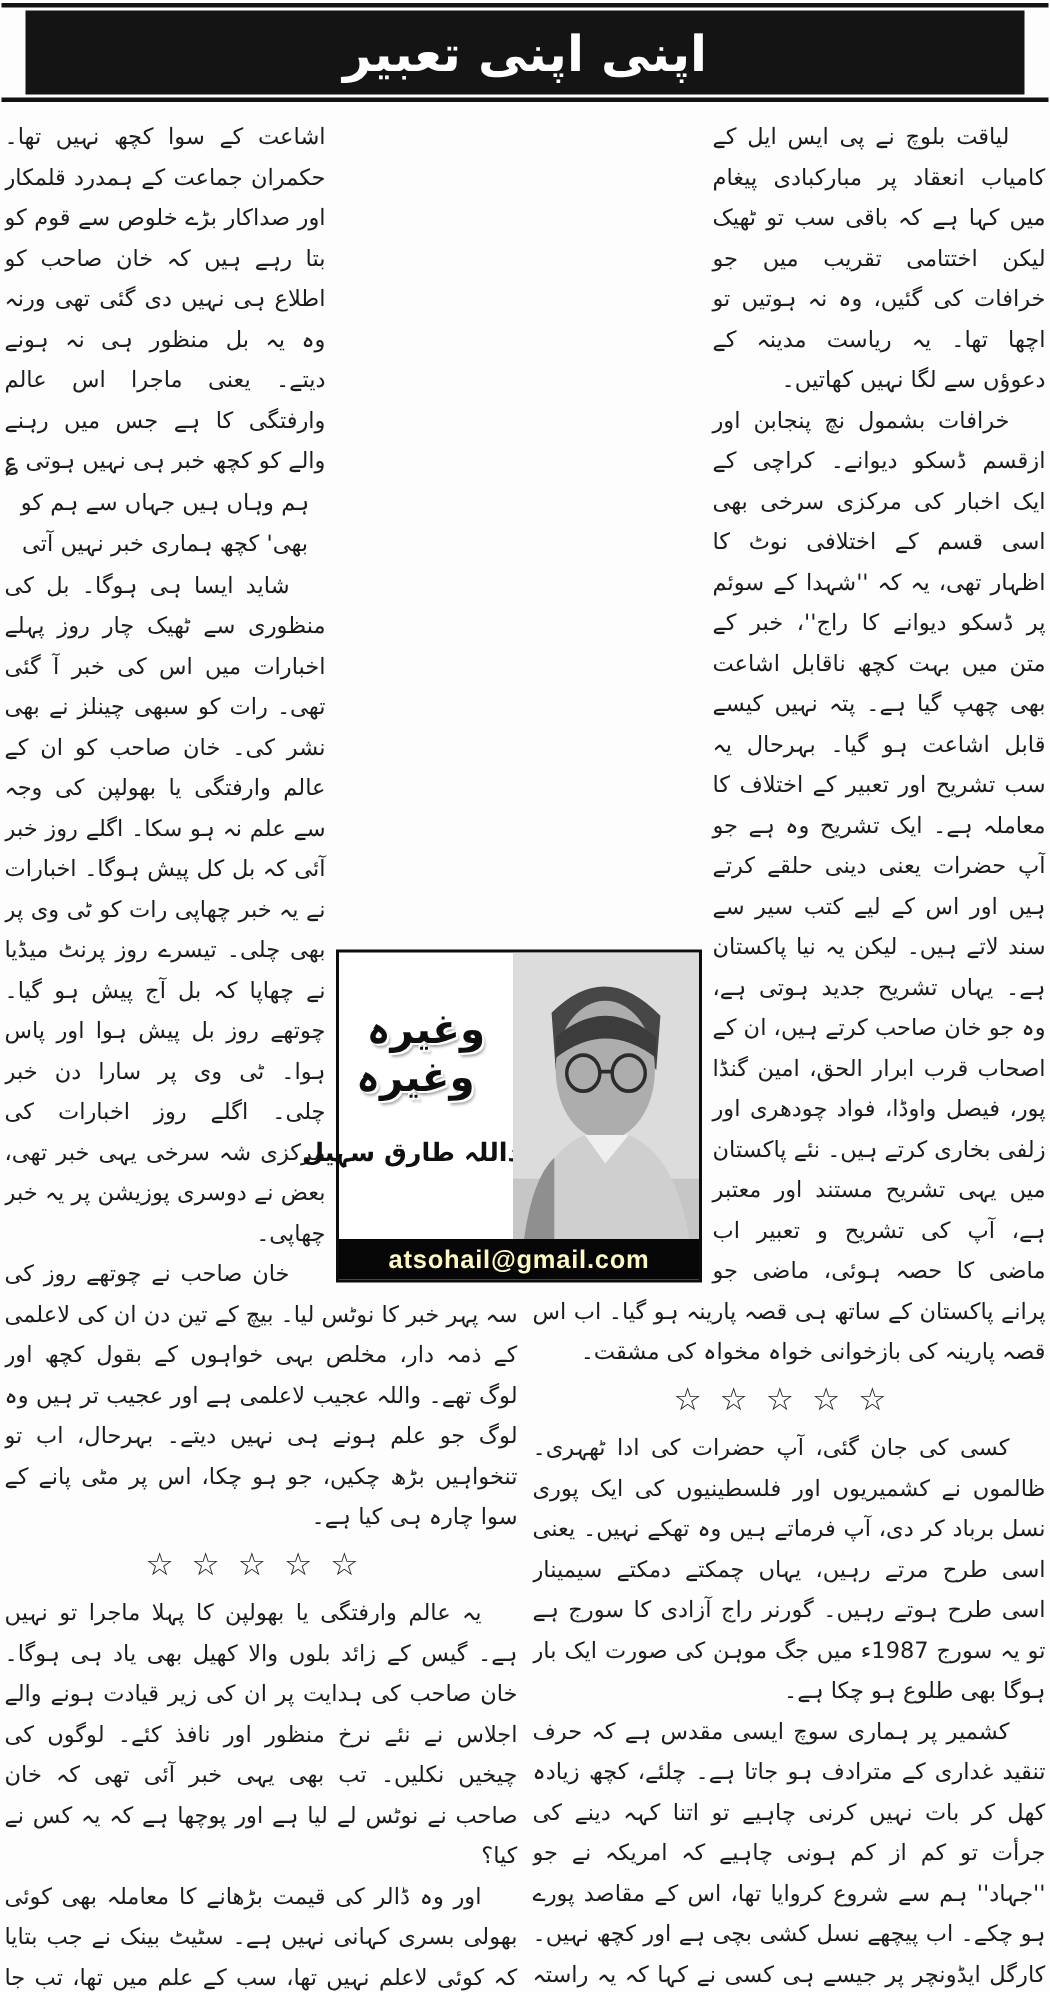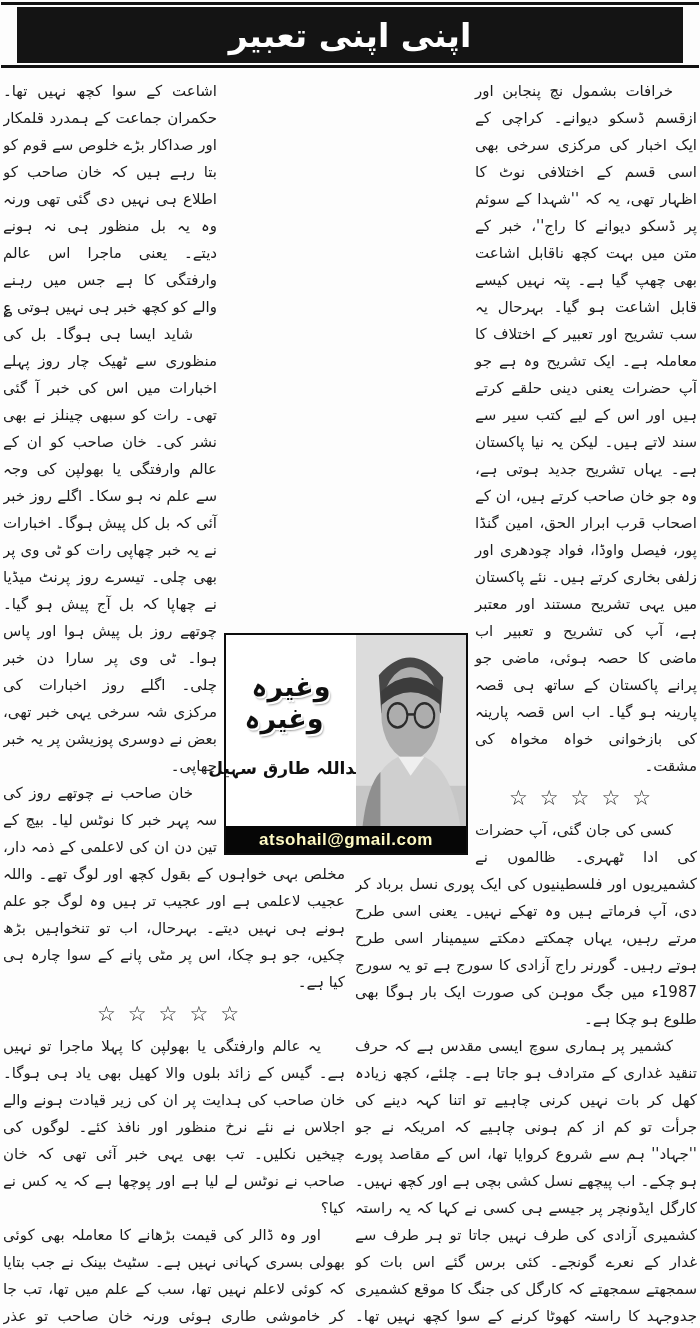--- a/index.html
+++ b/index.html
@@ -38,21 +38,21 @@
   }
   
   .col-right .photo-spacer{float:left;width:120px;height:230px;margin-top:552px;}
   .col-left  .photo-spacer{float:right;width:128px;height:230px;margin-top:552px;}
   
   .author-box{
     position:absolute;left:224px;top:633px;width:244px;height:222px;
     background:#ffffff;border:2px solid #0d0d0d;box-sizing:border-box;z-index:5;
   }
   .ab-row{display:flex;flex-direction:row;height:191px;}
-  .ab-left{width:130px;display:flex;flex-direction:column;align-items:center;}
+  .ab-left{width:116px;display:flex;flex-direction:column;align-items:center;}
   .tagline{
     margin-top:36px;direction:rtl;font-weight:bold;color:#0f0f0f;
     font-size:27px;line-height:1.2;text-align:center;
     text-shadow:1.5px 1.5px 0 #fff,-1px -1px 0 #fff,2px 3px 2px rgba(0,0,0,.35);
   }
   .tagline .tl2{margin-right:14px;}
   .author-name{
     margin-top:22px;direction:rtl;font-weight:bold;font-size:17px;
     color:#101010;text-align:center;white-space:nowrap;
   }
@@ -76,28 +76,30 @@
     <div class="rule"></div>
     <div class="banner">
       <span class="title">اپنی اپنی تعبیر</span>
     </div>
     <div class="rule"></div>
   </div>
 
   <div class="columns">
     <div class="col col-right">
       <div class="photo-spacer"></div>
+    <div class="block para">لیاقت بلوچ نے پی ایس ایل کے کامیاب انعقاد پر مبارکبادی پیغام میں کہا ہے کہ باقی سب تو ٹھیک لیکن اختتامی تقریب میں جو خرافات کی گئیں، وہ نہ ہوتیں تو اچھا تھا۔ یہ ریاست مدینہ کے دعوؤں سے لگا نہیں کھاتیں۔</div>
         <div class="block para">خرافات بشمول نچ پنجابن اور ازقسم ڈسکو دیوانے۔ کراچی کے ایک اخبار کی مرکزی سرخی بھی اسی قسم کے اختلافی نوٹ کا اظہار تھی، یہ کہ ''شہدا کے سوئم پر ڈسکو دیوانے کا راج''، خبر کے متن میں بہت کچھ ناقابل اشاعت بھی چھپ گیا ہے۔ پتہ نہیں کیسے قابل اشاعت ہو گیا۔ بہرحال یہ سب تشریح اور تعبیر کے اختلاف کا معاملہ ہے۔ ایک تشریح وہ ہے جو آپ حضرات یعنی دینی حلقے کرتے ہیں اور اس کے لیے کتب سیر سے سند لاتے ہیں۔ لیکن یہ نیا پاکستان ہے۔ یہاں تشریح جدید ہوتی ہے، وہ جو خان صاحب کرتے ہیں، ان کے اصحاب قرب ابرار الحق، امین گنڈا پور، فیصل واوڈا، فواد چودھری اور زلفی بخاری کرتے ہیں۔ نئے پاکستان میں یہی تشریح مستند اور معتبر ہے، آپ کی تشریح و تعبیر اب ماضی کا حصہ ہوئی، ماضی جو پرانے پاکستان کے ساتھ ہی قصہ پارینہ ہو گیا۔ اب اس قصہ پارینہ کی بازخوانی خواہ مخواہ کی مشقت۔</div>
         <div class="block stars">☆☆☆☆☆</div>
         <div class="block para">کسی کی جان گئی، آپ حضرات کی ادا ٹھہری۔ ظالموں نے کشمیریوں اور فلسطینیوں کی ایک پوری نسل برباد کر دی، آپ فرماتے ہیں وہ تھکے نہیں۔ یعنی اسی طرح مرتے رہیں، یہاں چمکتے دمکتے سیمینار اسی طرح ہوتے رہیں۔ گورنر راج آزادی کا سورج ہے تو یہ سورج 1987ء میں جگ موہن کی صورت ایک بار ہوگا بھی طلوع ہو چکا ہے۔</div>
         <div class="block para">کشمیر پر ہماری سوچ ایسی مقدس ہے کہ حرف تنقید غداری کے مترادف ہو جاتا ہے۔ چلئے، کچھ زیادہ کھل کر بات نہیں کرنی چاہیے تو اتنا کہہ دینے کی جرأت تو کم از کم ہونی چاہیے کہ امریکہ نے جو ''جہاد'' ہم سے شروع کروایا تھا، اس کے مقاصد پورے ہو چکے۔ اب پیچھے نسل کشی بچی ہے اور کچھ نہیں۔ کارگل ایڈونچر پر جیسے ہی کسی نے کہا کہ یہ راستہ کشمیری آزادی کی طرف نہیں جاتا تو ہر طرف سے غدار کے نعرے گونجے۔ کئی برس گئے اس بات کو سمجھتے سمجھتے کہ کارگل کی جنگ کا موقع کشمیری جدوجہد کا راستہ کھوٹا کرنے کے سوا کچھ نہیں تھا۔ راستہ بھی کھوٹا ہوا اور دنیا نے بھی ہمارا ساتھ چھوڑ دیا۔ اب بلاشبہ ''عظیم الشان سفارتی کامیابیوں'' کا اندرون ملک شہرہ ہے فکر باہر؟</div>
       </div>
     <div class="col col-left">
       <div class="photo-spacer"></div>
     <div class="block para noindent">اشاعت کے سوا کچھ نہیں تھا۔ حکمران جماعت کے ہمدرد قلمکار اور صداکار بڑے خلوص سے قوم کو بتا رہے ہیں کہ خان صاحب کو اطلاع ہی نہیں دی گئی تھی ورنہ وہ یہ بل منظور ہی نہ ہونے دیتے۔ یعنی ماجرا اس عالم وارفتگی کا ہے جس میں رہنے والے کو کچھ خبر ہی نہیں ہوتی ؏</div>
+        <div class="block verse">ہم وہاں ہیں جہاں سے ہم کو بھی' کچھ ہماری خبر نہیں آتی</div>
         <div class="block para">شاید ایسا ہی ہوگا۔ بل کی منظوری سے ٹھیک چار روز پہلے اخبارات میں اس کی خبر آ گئی تھی۔ رات کو سبھی چینلز نے بھی نشر کی۔ خان صاحب کو ان کے عالم وارفتگی یا بھولپن کی وجہ سے علم نہ ہو سکا۔ اگلے روز خبر آئی کہ بل کل پیش ہوگا۔ اخبارات نے یہ خبر چھاپی رات کو ٹی وی پر بھی چلی۔ تیسرے روز پرنٹ میڈیا نے چھاپا کہ بل آج پیش ہو گیا۔ چوتھے روز بل پیش ہوا اور پاس ہوا۔ ٹی وی پر سارا دن خبر چلی۔ اگلے روز اخبارات کی مرکزی شہ سرخی یہی خبر تھی، بعض نے دوسری پوزیشن پر یہ خبر چھاپی۔</div>
         <div class="block para">خان صاحب نے چوتھے روز کی سہ پہر خبر کا نوٹس لیا۔ بیچ کے تین دن ان کی لاعلمی کے ذمہ دار، مخلص بہی خواہوں کے بقول کچھ اور لوگ تھے۔ واللہ عجیب لاعلمی ہے اور عجیب تر ہیں وہ لوگ جو علم ہونے ہی نہیں دیتے۔ بہرحال، اب تو تنخواہیں بڑھ چکیں، جو ہو چکا، اس پر مٹی پانے کے سوا چارہ ہی کیا ہے۔</div>
         <div class="block stars">☆☆☆☆☆</div>
         <div class="block para">یہ عالم وارفتگی یا بھولپن کا پہلا ماجرا تو نہیں ہے۔ گیس کے زائد بلوں والا کھیل بھی یاد ہی ہوگا۔ خان صاحب کی ہدایت پر ان کی زیر قیادت ہونے والے اجلاس نے نئے نرخ منظور اور نافذ کئے۔ لوگوں کی چیخیں نکلیں۔ تب بھی یہی خبر آئی تھی کہ خان صاحب نے نوٹس لے لیا ہے اور پوچھا ہے کہ یہ کس نے کیا؟</div>
         <div class="block para">اور وہ ڈالر کی قیمت بڑھانے کا معاملہ بھی کوئی بھولی بسری کہانی نہیں ہے۔ سٹیٹ بینک نے جب بتایا کہ کوئی لاعلم نہیں تھا، سب کے علم میں تھا، تب جا کر خاموشی طاری ہوئی ورنہ خان صاحب تو عذر معقول پیش کر ہی چکے تھے کہ مجھے بتائے بغیر ڈالر مہنگا کر دیا گیا۔ ورنہ کبھی مہنگا نہ ہونے دیتا۔</div>
       </div>
   </div>
 
   <div class="author-box">
     <div class="ab-row">

